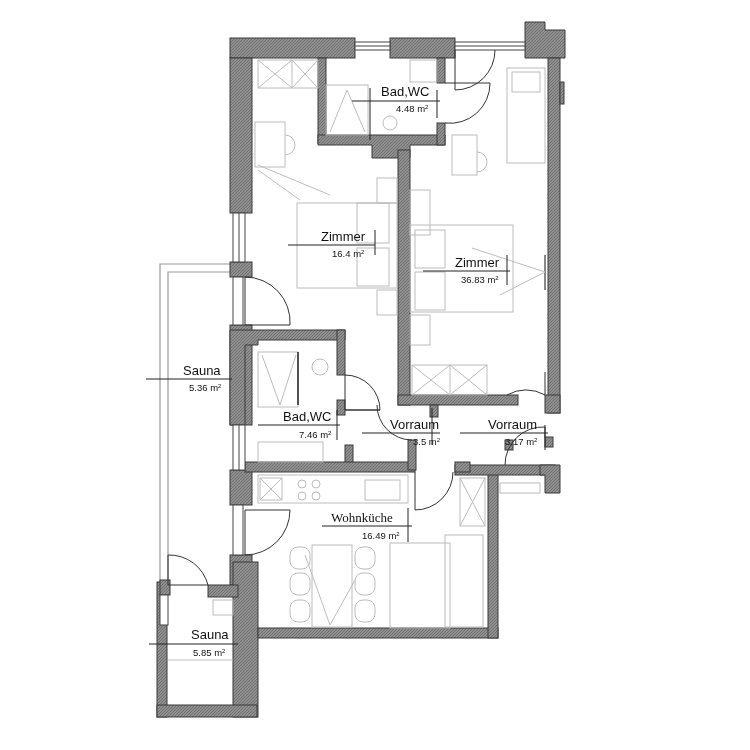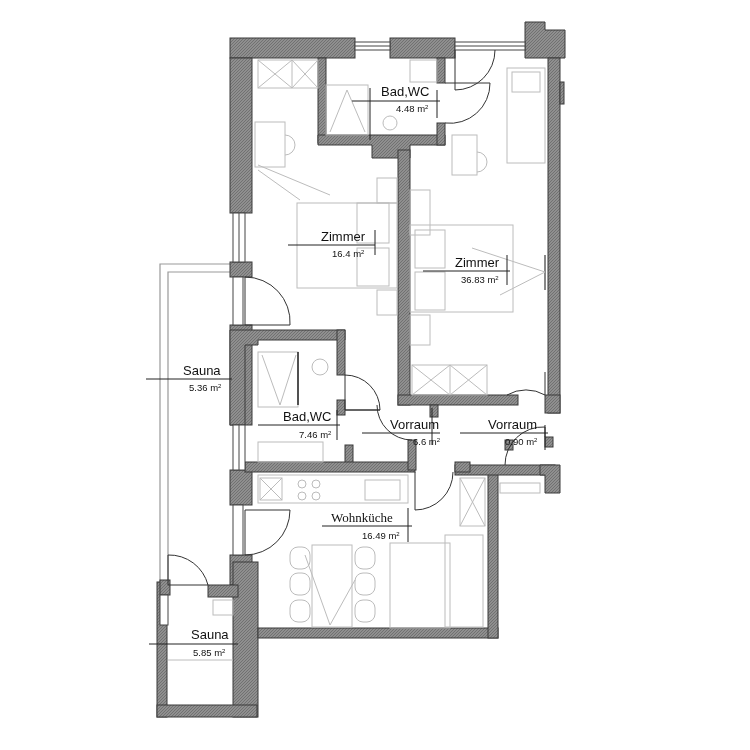--- a/index.html
+++ b/index.html
@@ -251,28 +251,28 @@
   <div class="room-name">Bad,WC</div>
 </div>
 <div class="label room-area" style="left:299px;top:429px;">
   <span>7.46</span> <span>m</span><sup>2</sup>
 </div>
 
 <div class="label" style="left:390px;top:418px;">
   <div class="room-name">Vorraum</div>
 </div>
 <div class="label room-area" style="left:413px;top:436px;">
-  <span>6.6</span> <span>m</span><sup>2</sup>
+  <span>3.5</span> <span>m</span><sup>2</sup>
 </div>
 
 <div class="label" style="left:488px;top:418px;">
   <div class="room-name">Vorraum</div>
 </div>
 <div class="label room-area" style="left:505px;top:436px;">
-  <span>0.90</span> <span>m</span><sup>2</sup>
+  <span>3.17</span> <span>m</span><sup>2</sup>
 </div>
 
 <div class="label" style="left:331px;top:511px;font-family:Liberation Serif, serif;">
   <div class="room-name">Wohnküche</div>
 </div>
 <div class="label room-area" style="left:362px;top:530px;">
   <span>16.49</span> <span>m</span><sup>2</sup>
 </div>
 
 <div class="label" style="left:191px;top:628px;text-align:right;">

